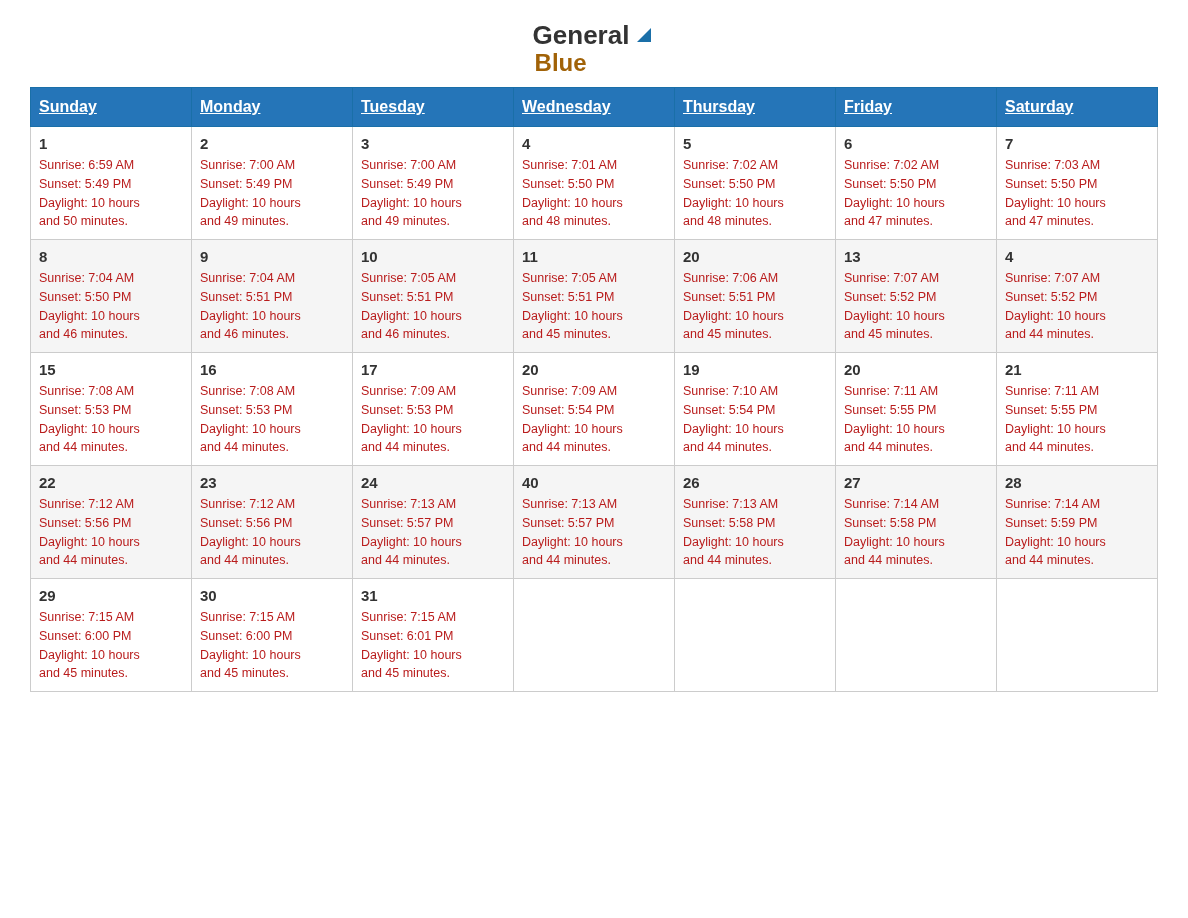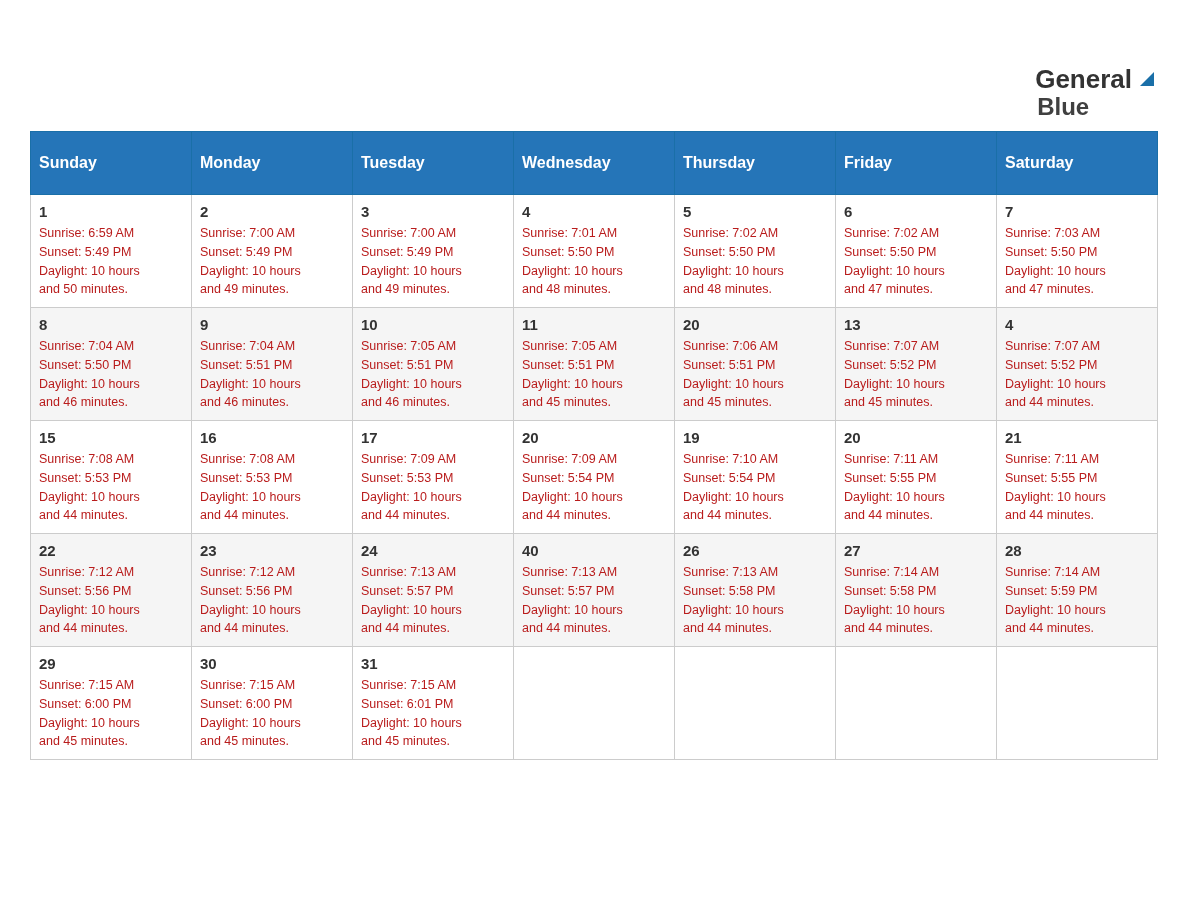--- a/index.html
+++ b/index.html
@@ -5,24 +5,23 @@
     * { margin: 0; padding: 0; box-sizing: border-box; }
     body {
       font-family: Arial, sans-serif;
       background: #fff;
       width: 1188px;
       min-height: 918px;
       padding: 20px 30px;
     }
     .header {
       display: flex;
-      justify-content: flex-end;
+      justify-content: center;
       align-items: flex-start;
       margin-bottom: 10px;
-      margin-top: 44px;
     }
     .logo {
       display: flex;
       flex-direction: column;
       align-items: flex-start;
     }
     .title-section {
       text-align: right;
     }
     .month-title {
@@ -39,23 +38,24 @@
     .calendar {
       width: 100%;
       border-collapse: collapse;
       border: 1px solid #ccc;
     }
     .calendar thead tr th {
       background-color: #2575b8;
       color: #fff;
       font-size: 16px;
       font-weight: bold;
-      padding: 22px 8px;
+      padding: 10px 8px;
       text-align: left;
       border: 1px solid #1a6fa8;
+      text-decoration: underline;
     }
     .calendar tbody tr td {
       border: 1px solid #ccc;
       vertical-align: top;
       padding: 8px;
       font-size: 13px;
       color: #333;
       width: calc(100% / 7);
       min-height: 90px;
     }
@@ -90,21 +90,21 @@
       align-items: center;
     }
     .logo-g {
       font-size: 26px;
       font-weight: bold;
       color: #333;
     }
     .logo-bottom-line {
       font-size: 24px;
       font-weight: bold;
-      color: #404040;
+      color: #a16207;
       margin-top: -2px;
       margin-left: 2px;
     }
     .empty-cell {
       background-color: #fff;
     }
   </style>
 </head>
 <body>
 

